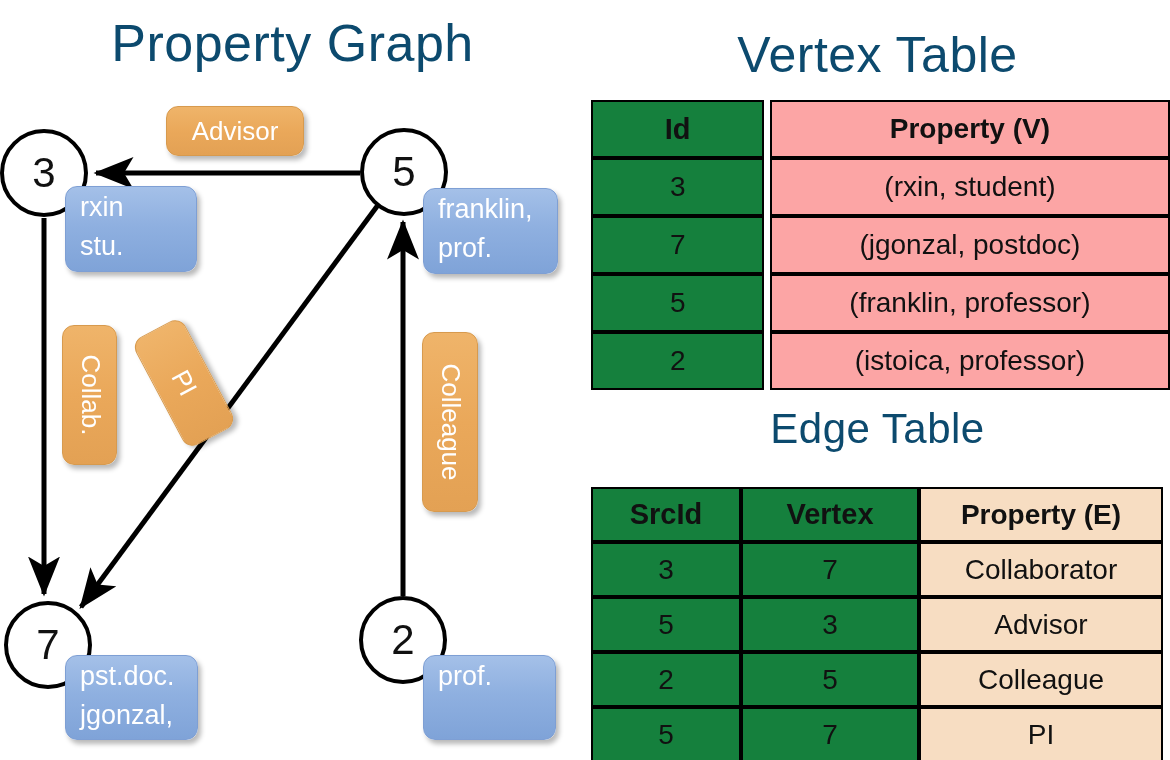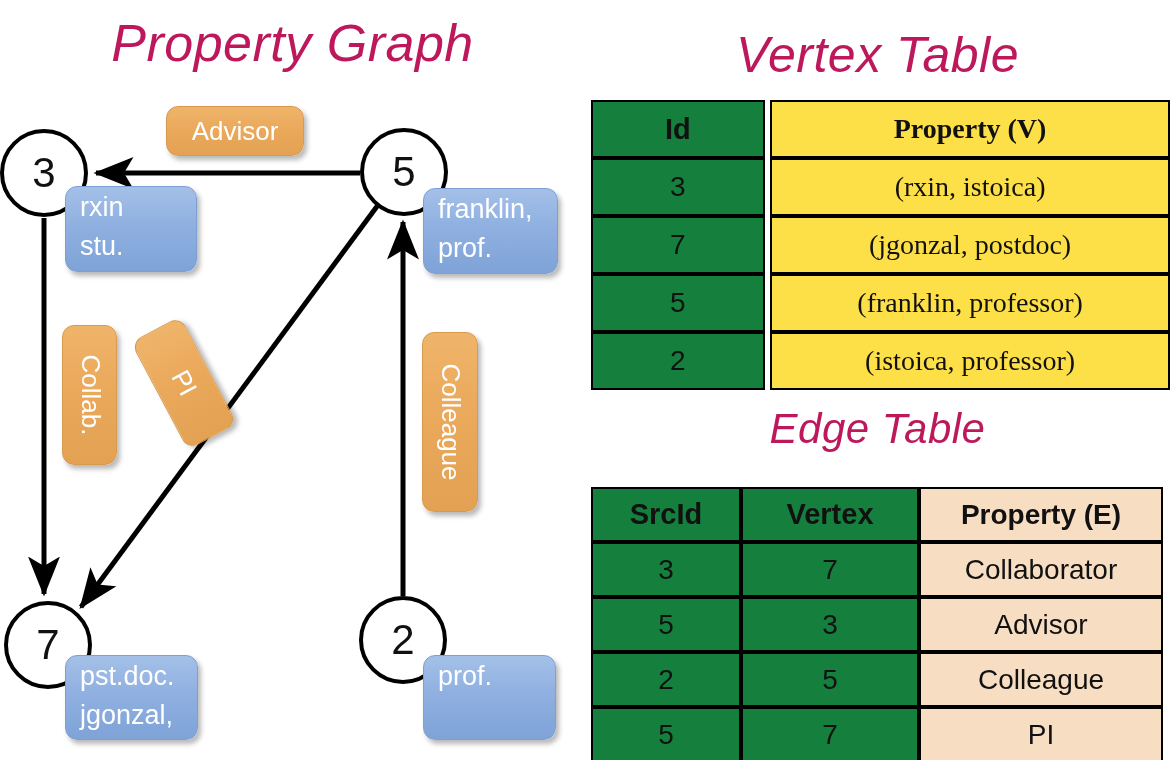--- a/index.html
+++ b/index.html
@@ -13,24 +13,23 @@
     position: relative;
     font-family: "Liberation Sans", sans-serif;
     overflow: hidden;
   }
 
   
   .title {
     position: absolute;
     font-family: "Liberation Sans", sans-serif;
     font-weight: 300;
-    color: #be185d;
+    color: #0c4a6e;
     white-space: nowrap;
     letter-spacing: 0.5px;
-    font-style: italic;
   }
   #title-property-graph {
     left: 0; top: 14px; width: 585px;
     text-align: center;
     font-size: 52px;
     line-height: 58px;
   }
   #title-vertex-table {
     left: 585px; top: 26px; width: 585px;
     text-align: center;
@@ -131,21 +130,21 @@
   .gap-col {
     border: none !important;
     background: transparent !important;
     width: 6px;
     padding: 0 !important;
   }
 
   #vertex-table { left: 591px; top: 100px; }
   #vertex-table td { height: 58px; }
   #vertex-table .c-id { width: 186px; }
-  #vertex-table .c-prop { width: 424px; background: #fde047; font-family: Liberation Serif, serif; }
+  #vertex-table .c-prop { width: 424px; background: #fca5a5; }
 
   #edge-table { left: 591px; top: 487px; }
   #edge-table td { height: 55px; }
   #edge-table .c-src { width: 150px; }
   #edge-table .c-dst { width: 178px; }
   #edge-table .c-prop { width: 244px; background: #f7ddc2; }
 
   #edge-table .c-prop, #vertex-table .c-prop { font-size: 28px; }
 </style>
 </head>
@@ -218,21 +217,21 @@
 <table class="tbl" id="vertex-table">
   <tbody>
     <tr>
       <td class="c-id hdr">Id</td>
       <td class="gap-col"></td>
       <td class="c-prop hdr">Property (V)</td>
     </tr>
     <tr>
       <td class="c-id">3</td>
       <td class="gap-col"></td>
-      <td class="c-prop">(rxin, istoica)</td>
+      <td class="c-prop">(rxin, student)</td>
     </tr>
     <tr>
       <td class="c-id">7</td>
       <td class="gap-col"></td>
       <td class="c-prop">(jgonzal, postdoc)</td>
     </tr>
     <tr>
       <td class="c-id">5</td>
       <td class="gap-col"></td>
       <td class="c-prop">(franklin, professor)</td>

